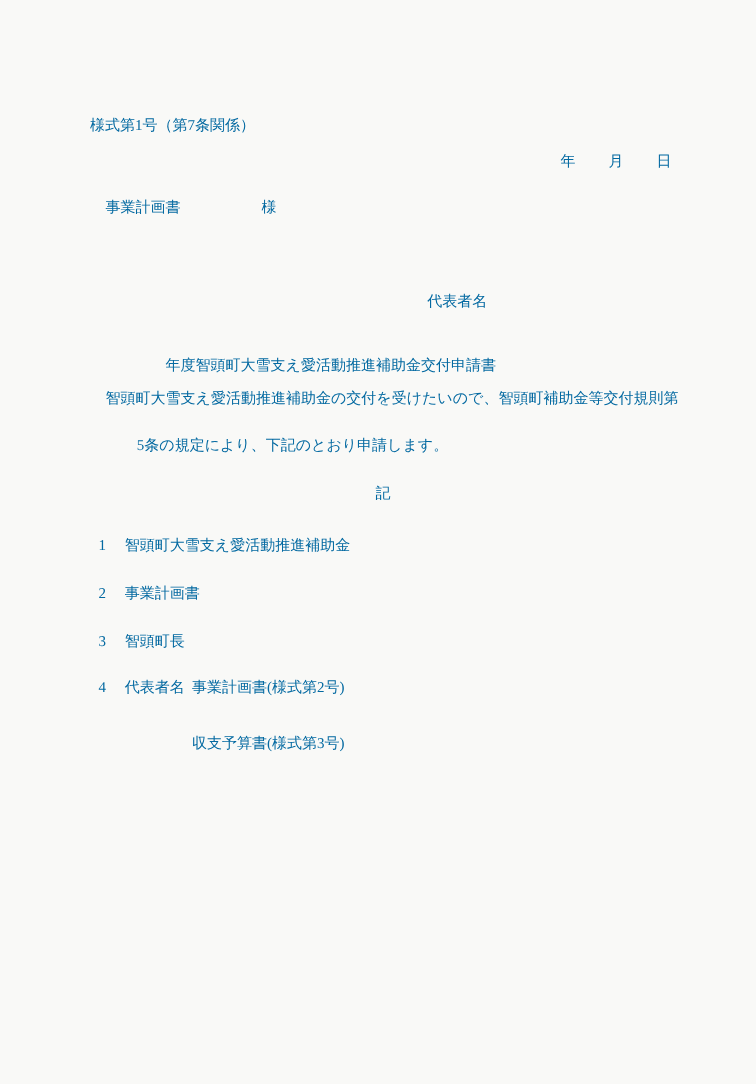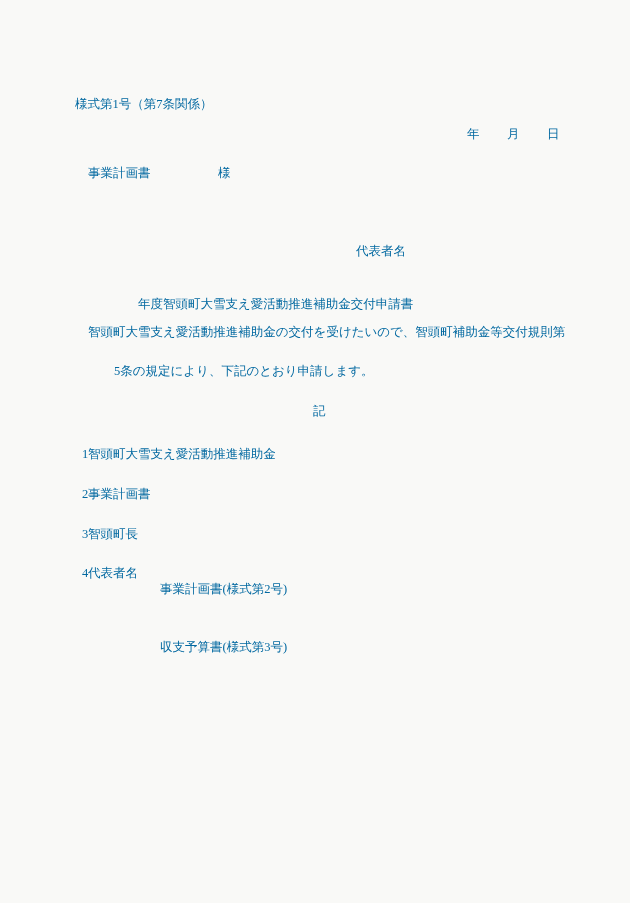--- a/index.html
+++ b/index.html
@@ -34,27 +34,27 @@
   .date-day      { left: 547px; top: 127px; }
   .addressee     { left: 88px;  top: 166px; }
   .honorific     { left: 218px; top: 166px; }
   .org-label     { left: 368px; top: 205px; }
   .rep-label     { left: 356px; top: 244px; }
   .doc-title     { left: 138px; top: 297px; }
   .body-line-1   { left: 88px;  top: 325px; }
   .body-line-2   { left: 90px;  top: 364px; margin-left: 24px; }
   .record        { left: 313px; top: 404px; }
   .item-num      { left: 82px; }
-  .item-text     { left: 88px; text-align: center; }
+  .item-text     { left: 104px; text-align: center; }
   .row-1 { top: 447px; }
   .row-2 { top: 487px; }
   .row-3 { top: 527px; }
   .row-4 { top: 566px; }
-  .attach-1      { left: 160px; top: 566px; margin-top: 16px; }
-  .attach-2      { left: 160px; top: 640px; }
+  .attach-1      { left: 160px; top: 566px; }
+  .attach-2      { left: 160px; top: 612px; }
 </style>
 </head>
 <body>
 
 <div class="sheet">
 
   <div class="line form-number">様式第1号（第7条関係）</div>
 
   <div class="line date-year">年</div>
   <div class="line date-month">月</div>

